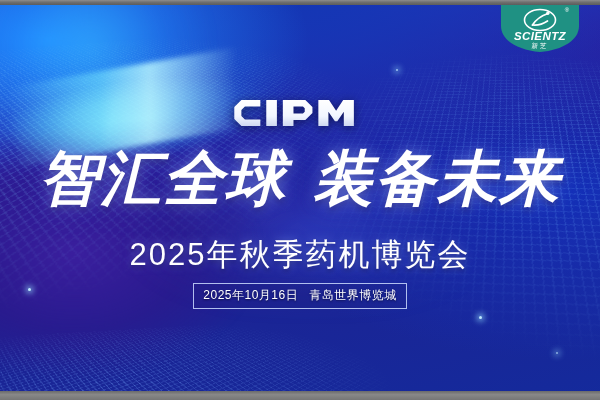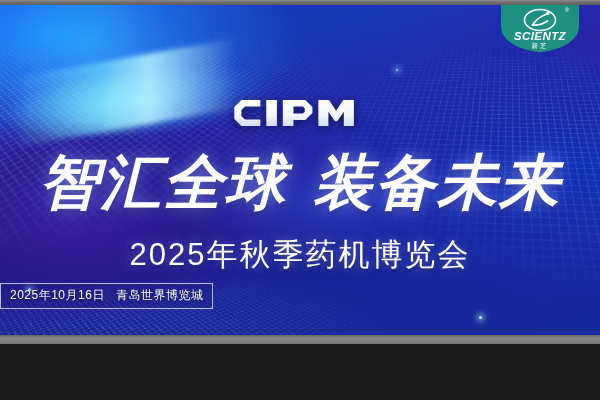--- a/index.html
+++ b/index.html
@@ -3,21 +3,21 @@
 <meta charset="utf-8">
 <style>
   html, body {
     margin: 0;
     padding: 0;
     background: #1a1a1a;
   }
   #banner {
     position: relative;
     width: 600px;
-    height: 344px;
+    height: 400px;
     overflow: hidden;
     font-family: "Liberation Sans", "DejaVu Sans", sans-serif;
     background: #4d7c0f;
   }
 
   
   .bg-base {
     position: absolute;
     inset: 0;
     background:
@@ -180,21 +180,21 @@
   }
   .cipm svg { display: inline-block; filter: drop-shadow(0 2px 5px rgba(0,0,0,0.45)); }
 
   
   .headline {
     position: absolute;
     left: 0; right: 0;
     top: 152px;
     text-align: center;
     color: #ffffff;
-    font-family: Liberation Serif, serif;
+    font-family: Liberation Mono, monospace;
     font-size: 60px;
     font-weight: 700;
     font-style: italic;
     letter-spacing: 2px;
     line-height: 1.05;
     white-space: nowrap;
     text-shadow:
       0 0 14px rgba(150,175,255,0.55),
       0 0 30px rgba(90,110,230,0.40),
       0 3px 6px rgba(20,10,70,0.55);
@@ -215,21 +215,21 @@
     text-shadow:
       0 0 10px rgba(140,170,255,0.55),
       0 2px 4px rgba(15,10,60,0.6);
   }
 
   
   .infobar-wrap {
     position: absolute;
     left: 0; right: 0;
     top: 283px;
-    text-align: left;
+    text-align: center;
   }
   .infobar {
     display: inline-block;
     padding: 3px 9px 4px;
     border: 1px solid rgba(205,220,255,0.85);
     color: #ffffff;
     font-size: 12px;
     letter-spacing: 0.5px;
     white-space: nowrap;
     background: rgba(30,30,120,0.20);

